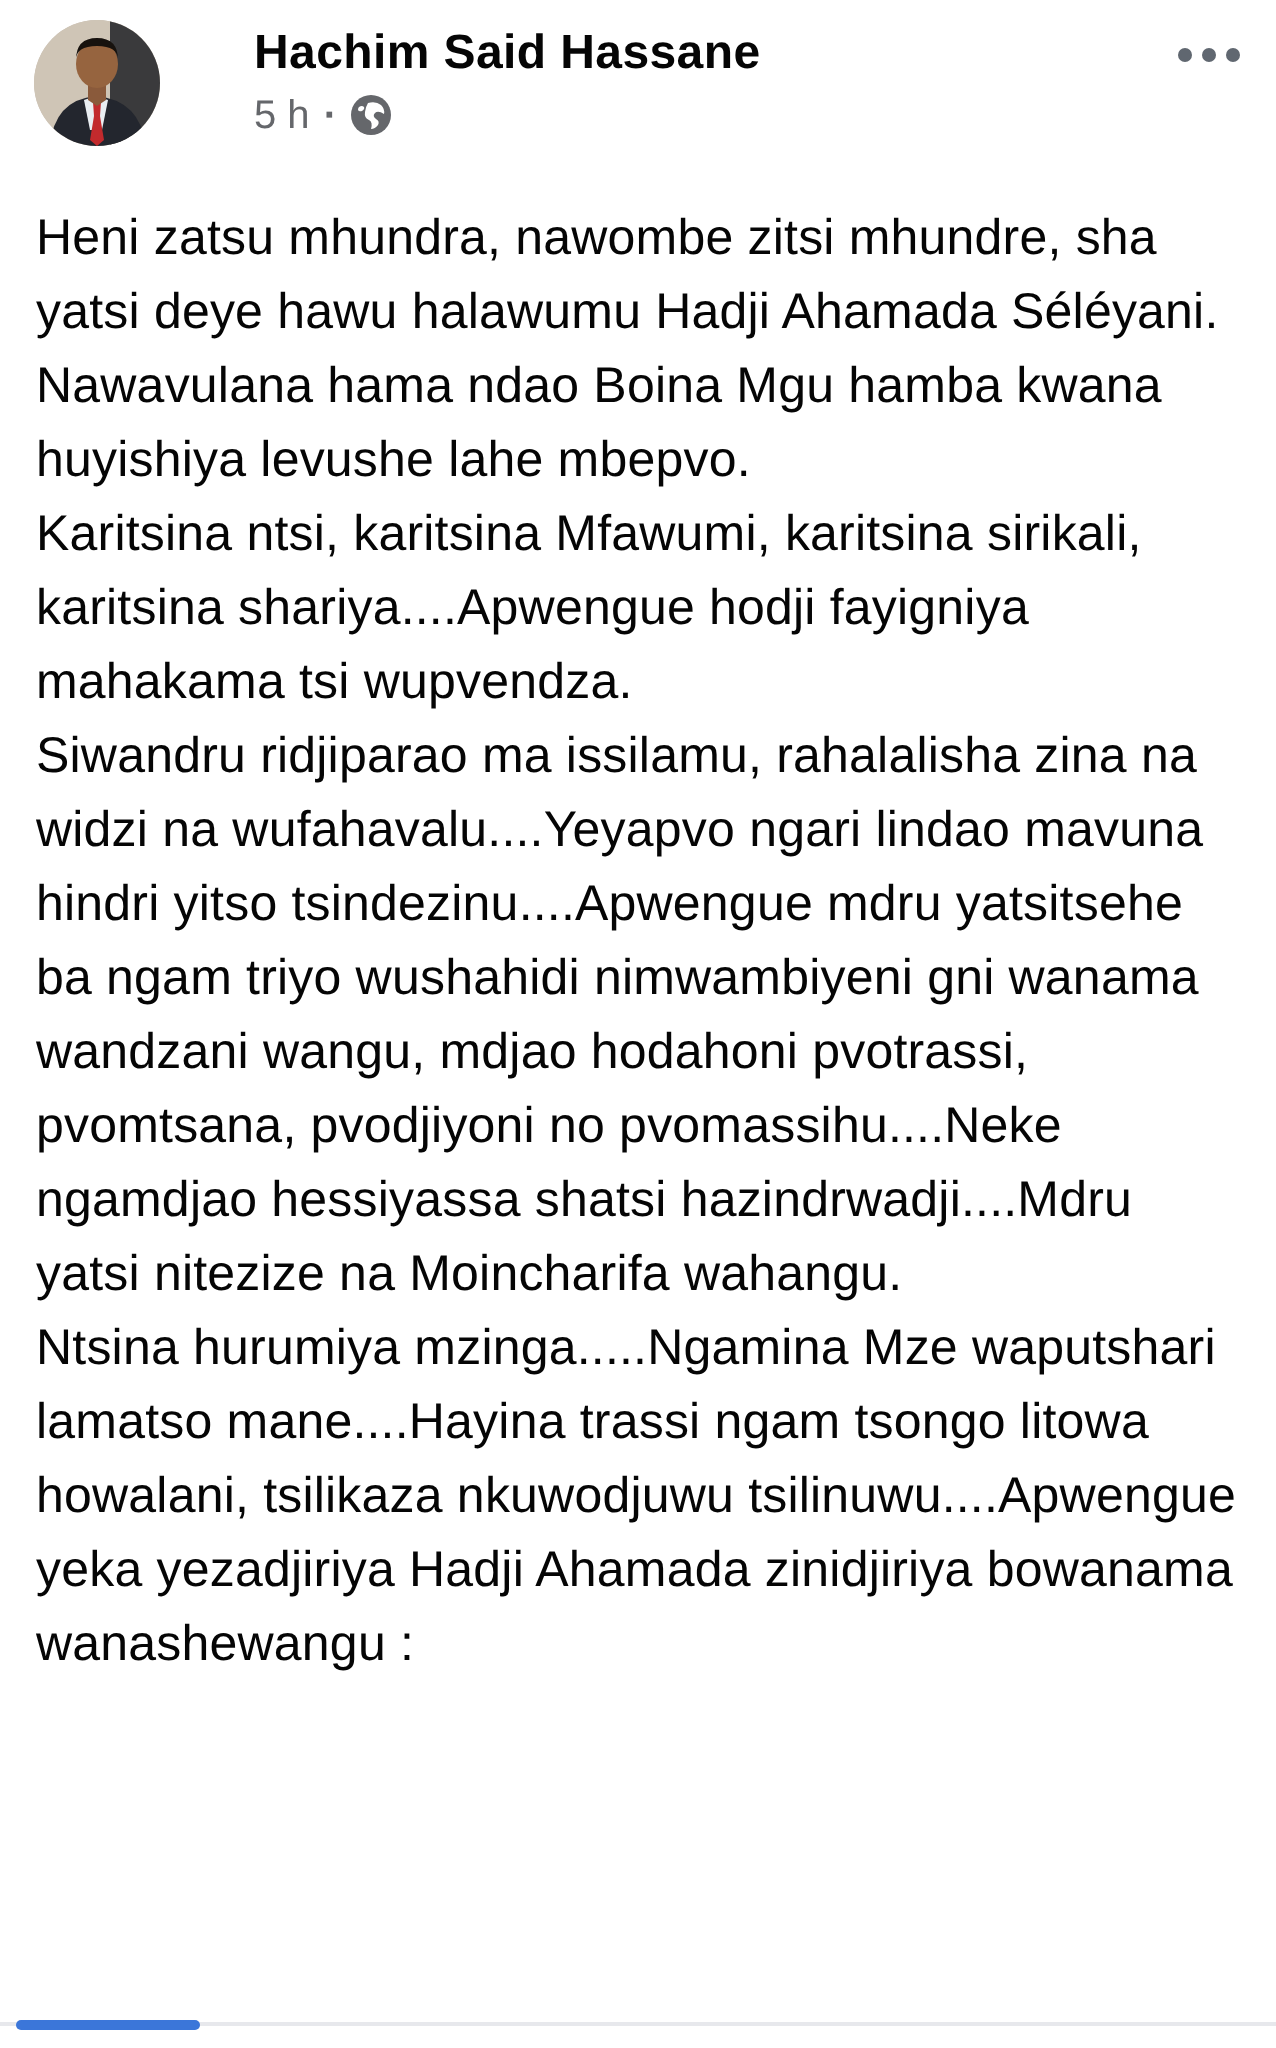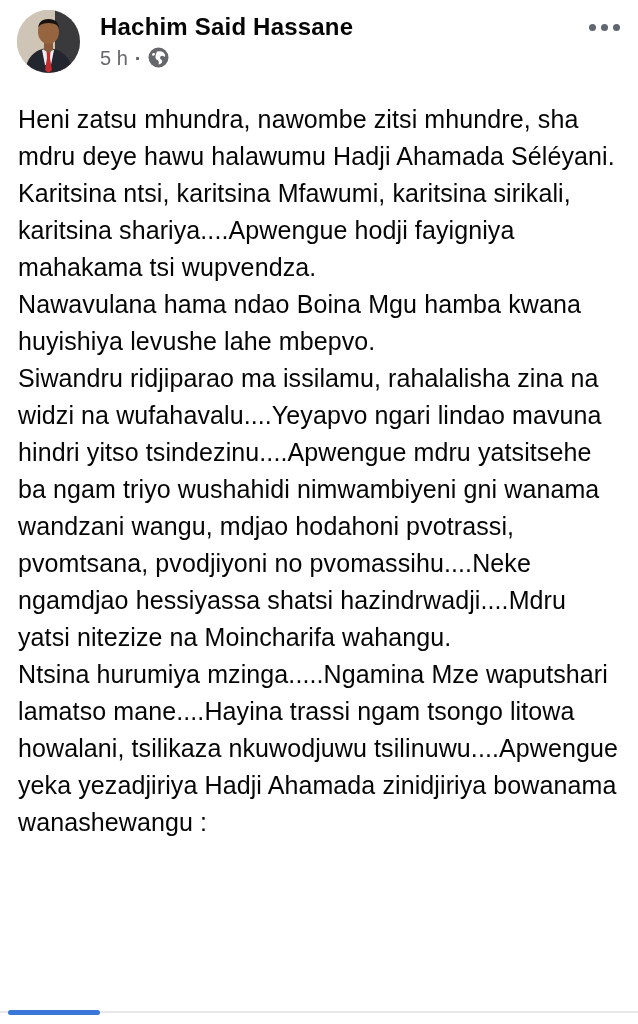--- a/index.html
+++ b/index.html
@@ -13,20 +13,21 @@
     position: relative;
     width: 638px; height: 1024px;
     background: #ffffff;
   }
   
   .post-header {
     display: flex;
     align-items: center;
     padding: 10px 18px 8px 17px;
     position: relative;
+    gap: 27px;
   }
   .avatar {
     width: 63px; height: 63px;
     border-radius: 50%;
     overflow: hidden;
     flex: 0 0 63px;
     background: #c9bfb2;
     cursor: pointer;
   }
   .avatar svg { display: block; width: 100%; height: 100%; }
@@ -136,23 +137,23 @@
       </div>
     </div>
     <div class="options-btn" title="">
       <i></i>
       <i></i>
       <i></i>
     </div>
   </header>
 
   <div class="post-body">
-    <p>Heni zatsu mhundra, nawombe zitsi mhundre, sha mdru deye hawu halawumu Hadji Ahamada Séléyani.</p>
+    <p>Heni zatsu mhundra, nawombe zitsi mhundre, sha yatsi deye hawu halawumu Hadji Ahamada Séléyani.</p>
+    <p>Nawavulana hama ndao Boina Mgu hamba kwana huyishiya levushe lahe mbepvo.</p>
     <p>Karitsina ntsi, karitsina Mfawumi, karitsina sirikali, karitsina shariya....Apwengue hodji fayigniya mahakama tsi wupvendza.</p>
-    <p>Nawavulana hama ndao Boina Mgu hamba kwana huyishiya levushe lahe mbepvo.</p>
     <p>Siwandru ridjiparao ma issilamu, rahalalisha zina na widzi na wufahavalu....Yeyapvo ngari lindao mavuna hindri yitso tsindezinu....Apwengue mdru yatsitsehe ba ngam triyo wushahidi nimwambiyeni gni wanama wandzani wangu, mdjao hodahoni pvotrassi, pvomtsana, pvodjiyoni no pvomassihu....Neke ngamdjao hessiyassa shatsi hazindrwadji....Mdru yatsi nitezize na Moincharifa wahangu.</p>
     <p>Ntsina hurumiya mzinga.....Ngamina Mze waputshari lamatso mane....Hayina trassi ngam tsongo litowa howalani, tsilikaza nkuwodjuwu tsilinuwu....Apwengue yeka yezadjiriya Hadji Ahamada zinidjiriya bowanama wanashewangu :</p>
   </div>
 
   <div class="progress-zone">
     <div class="progress-track"></div>
     <div class="progress-fill"></div>
   </div>
 
 </div>

